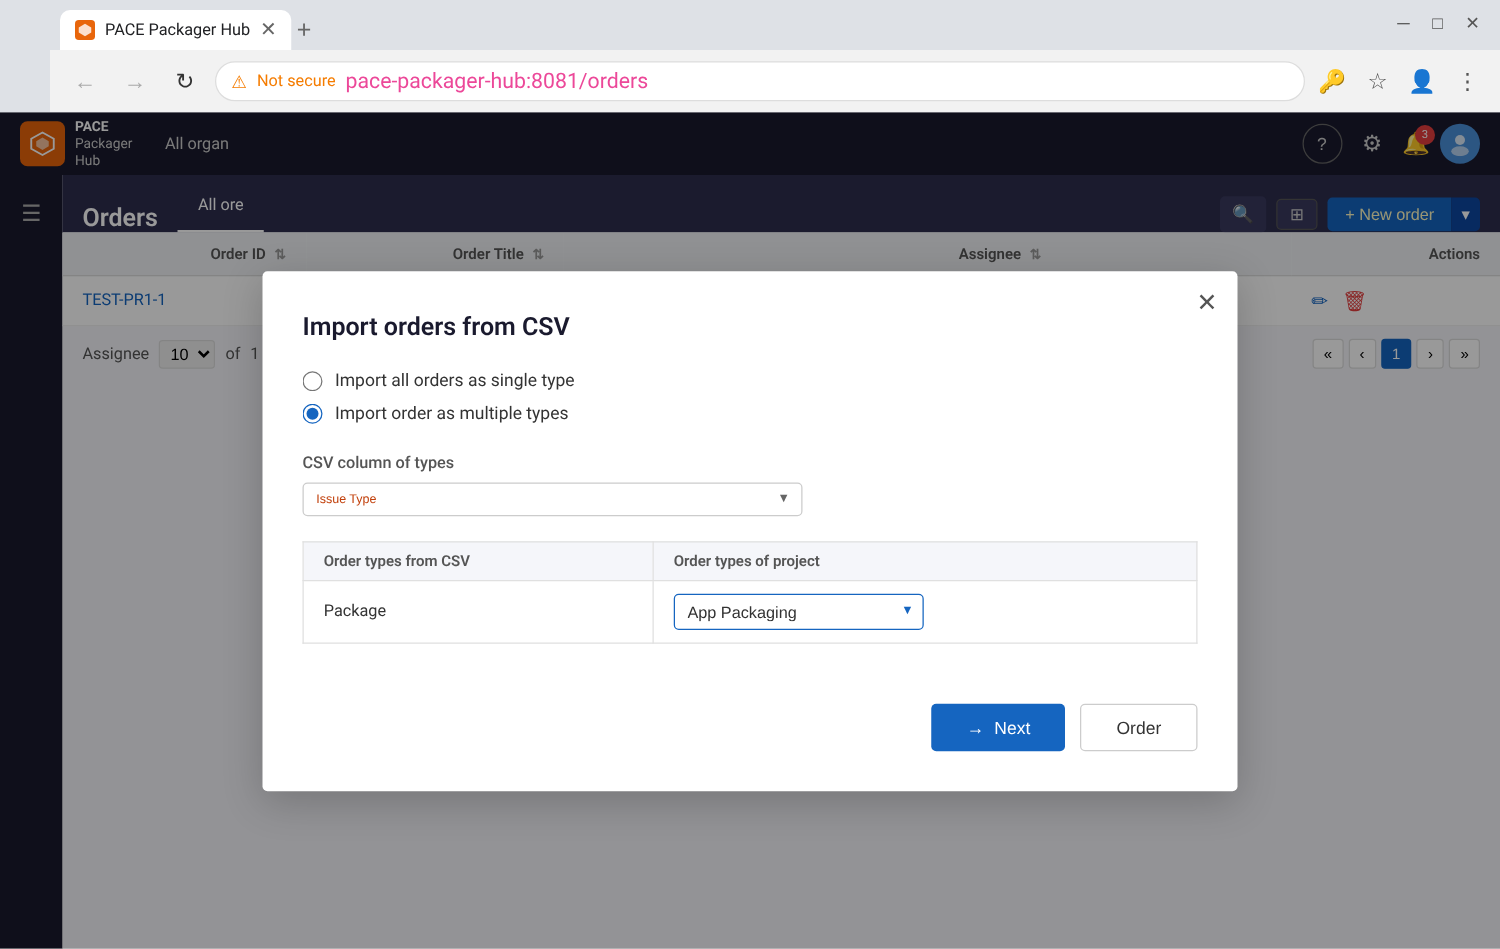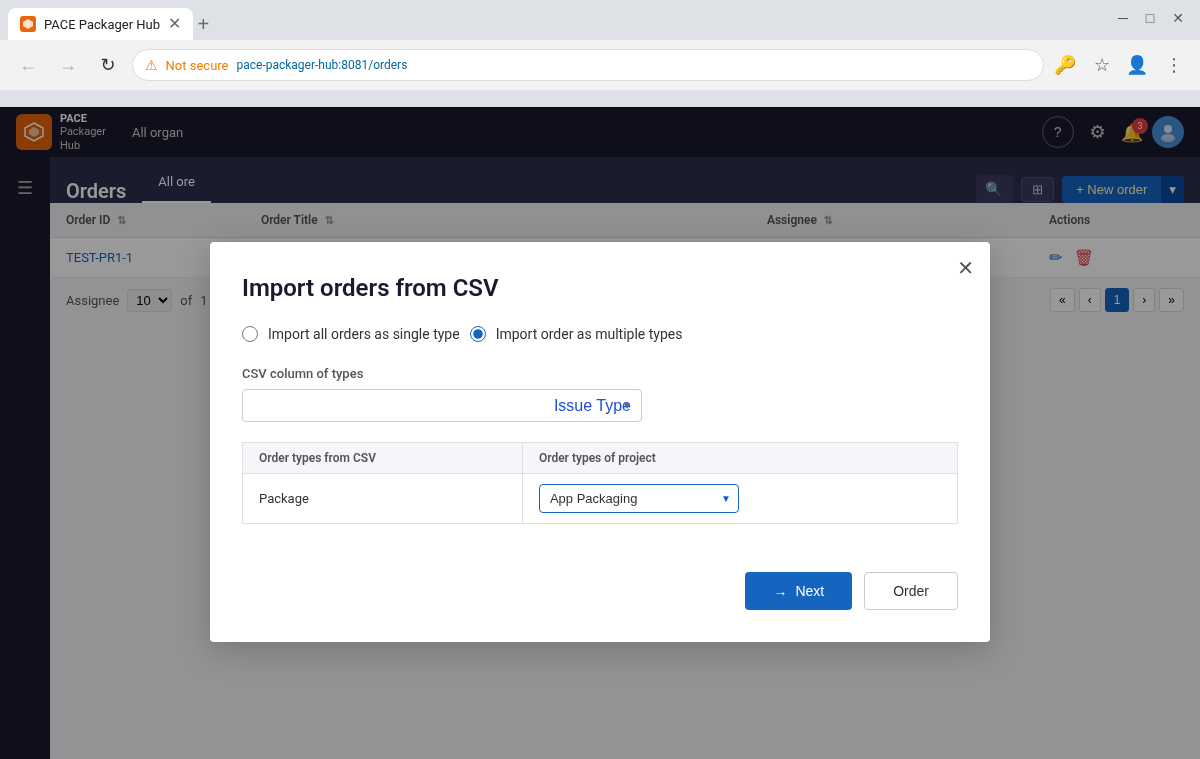--- a/index.html
+++ b/index.html
@@ -1,31 +1,31 @@
 <!DOCTYPE html>
 <html><head>
   <meta charset="utf-8">
   <style>
     * { box-sizing: border-box; margin: 0; padding: 0; }
     body { font-family: -apple-system, BlinkMacSystemFont, 'Segoe UI', Roboto, sans-serif; font-size: 14px; background: #f0f0f0; overflow: hidden; }
 
     
-    .browser-chrome { background: #dee1e6; height: 107px; }
+    .browser-chrome { background: #dee1e6; height: 90px; padding-left: 40px; }
     .browser-title-bar { display: flex; align-items: center; padding: 8px 8px 0; height: 40px; background: #dee1e6; }
     .browser-tab { display: flex; align-items: center; background: white; border-radius: 8px 8px 0 0; padding: 0 12px; height: 32px; min-width: 160px; font-size: 13px; gap: 8px; }
     .browser-tab-favicon { width: 16px; height: 16px; background: #e8650a; border-radius: 3px; display: flex; align-items: center; justify-content: center; }
     .browser-tab-title { flex: 1; font-size: 13px; color: #202124; }
     .browser-tab-close { color: #666; cursor: pointer; font-size: 16px; line-height: 1; }
     .browser-new-tab { background: none; border: none; color: #666; font-size: 20px; cursor: pointer; margin-left: 4px; }
     .browser-controls { display: flex; align-items: center; padding: 6px 12px; height: 50px; gap: 8px; background: #f2f2f2; }
     .browser-nav-btn { background: none; border: none; cursor: pointer; color: #333; font-size: 18px; padding: 4px; border-radius: 50%; display: flex; align-items: center; justify-content: center; width: 32px; height: 32px; }
     .browser-nav-btn.disabled { color: #aaa; cursor: default; }
     .address-bar { flex: 1; display: flex; align-items: center; background: white; border: 1px solid #ddd; border-radius: 20px; padding: 0 12px; height: 32px; gap: 8px; }
     .address-bar-warning { color: #f57c00; font-size: 14px; }
-    .address-bar-text { flex: 1; font-size: 12px; color: #0369a1; }
+    .address-bar-text { flex: 1; font-size: 17px; color: #ec4899; }
     .browser-action-btn { background: none; border: none; cursor: pointer; color: #555; font-size: 18px; padding: 4px; border-radius: 50%; display: flex; align-items: center; justify-content: center; width: 28px; height: 28px; }
     .win-btn { background: none; border: none; cursor: pointer; color: #555; font-size: 16px; padding: 2px 8px; }
 
     
     .app-container { height: calc(759px - 90px); display: flex; flex-direction: column; position: relative; }
     .app-header { background: #1a1a2e; display: flex; align-items: center; height: 50px; padding: 0 16px; gap: 16px; }
     .app-logo { display: flex; align-items: center; gap: 8px; }
     .logo-icon { width: 36px; height: 36px; background: #e8650a; border-radius: 6px; display: flex; align-items: center; justify-content: center; color: white; font-weight: bold; font-size: 10px; }
     .logo-text { color: white; font-size: 13px; line-height: 1.2; }
     .header-nav { display: flex; gap: 4px; }
@@ -47,42 +47,42 @@
     .page-tabs { display: flex; gap: 0; }
     .page-tab { color: #aaa; padding: 12px 16px; font-size: 13px; cursor: pointer; border-bottom: 2px solid transparent; }
     .page-tab.active { color: white; border-bottom-color: white; }
     .page-content { flex: 1; background: #f5f6fa; overflow: auto; }
     .filter-btn { background: none; border: 1px solid #ddd; border-radius: 4px; padding: 4px 10px; cursor: pointer; display: flex; align-items: center; gap: 4px; }
     .new-order-btn { background: #1565c0; color: #fef9c3; border: none; border-radius: 4px; padding: 6px 14px; cursor: pointer; display: flex; align-items: center; gap: 6px; font-size: 13px; }
     .dropdown-caret { background: #0d47a1; color: white; border: none; border-radius: 0 4px 4px 0; padding: 6px 8px; cursor: pointer; }
 
     
     .data-table { width: 100%; border-collapse: collapse; background: white; }
-    .data-table th { background: #f0f2f5; padding: 10px 16px; text-align: left; font-size: 12px; font-weight: 600; color: #555; border-bottom: 1px solid #ddd; white-space: nowrap; }
+    .data-table th { background: #f0f2f5; padding: 10px 16px; text-align: right; font-size: 12px; font-weight: 600; color: #555; border-bottom: 1px solid #ddd; white-space: nowrap; }
     .data-table td { padding: 10px 16px; font-size: 13px; color: #333; border-bottom: 1px solid #f0f0f0; }
     .link-text { color: #1565c0; cursor: pointer; text-decoration: none; }
     .action-icon { color: #1565c0; cursor: pointer; font-size: 16px; margin-right: 8px; }
     .action-icon.delete { color: #e53e3e; }
     .table-footer { padding: 10px 16px; display: flex; align-items: center; gap: 8px; font-size: 13px; color: #555; }
     .pagination { display: flex; align-items: center; gap: 4px; margin-left: auto; }
     .page-btn { border: 1px solid #ddd; background: white; padding: 4px 8px; cursor: pointer; border-radius: 3px; font-size: 12px; }
     .page-btn.active { background: #1565c0; color: white; border-color: #1565c0; }
     .showing-select { border: 1px solid #ddd; border-radius: 3px; padding: 2px 4px; font-size: 13px; }
 
     
     .modal-overlay { position: absolute; top: 0; left: 0; right: 0; bottom: 0; background: rgba(0,0,0,0.4); display: flex; align-items: center; justify-content: center; z-index: 100; }
     .modal { background: white; border-radius: 4px; width: 780px; max-width: 95%; padding: 32px; position: relative; box-shadow: 0 8px 32px rgba(0,0,0,0.2); }
     .modal-close { position: absolute; top: 16px; right: 16px; background: none; border: none; font-size: 20px; cursor: pointer; color: #555; line-height: 1; }
-    .modal-title { font-size: 24px; font-weight: 600; color: #1a1a2e; margin-bottom: 24px; }
-    .radio-group { display: flex; flex-direction: row; gap: 10px; margin-bottom: 24px; }
+    .modal-title { font-size: 20px; font-weight: 600; color: #1a1a2e; margin-bottom: 24px; }
+    .radio-group { display: flex; flex-direction: column; gap: 10px; margin-bottom: 24px; }
     .radio-option { display: flex; align-items: center; gap: 10px; cursor: pointer; font-size: 14px; color: #333; }
     .radio-input { width: 16px; height: 16px; accent-color: #1565c0; cursor: pointer; }
     .form-section { margin-bottom: 20px; }
     .form-label { font-size: 13px; font-weight: 500; color: #555; margin-bottom: 8px; display: block; }
-    .form-select { width: 100%; max-width: 400px; padding: 7px 10px; border: 1px solid #ccc; border-radius: 4px; font-size: 16px; color: #1d4ed8; background: white; appearance: none; -webkit-appearance: none; cursor: pointer; text-align: right; }
+    .form-select { width: 100%; max-width: 400px; padding: 7px 10px; border: 1px solid #ccc; border-radius: 4px; font-size: 10px; color: #c2410c; background: white; appearance: none; -webkit-appearance: none; cursor: pointer; }
     .select-wrapper { position: relative; display: inline-block; width: 400px; }
     .select-wrapper::after { content: '▼'; position: absolute; right: 10px; top: 50%; transform: translateY(-50%); font-size: 10px; color: #666; pointer-events: none; }
     .types-table { width: 100%; border-collapse: collapse; margin-top: 8px; }
     .types-table th { background: #f5f6fa; padding: 8px 16px; text-align: left; font-size: 12px; font-weight: 600; color: #555; border: 1px solid #e0e0e0; }
     .types-table td { padding: 10px 16px; font-size: 13px; color: #333; border: 1px solid #e0e0e0; }
     .project-type-select { padding: 6px 30px 6px 10px; border: 1px solid #1565c0; border-radius: 4px; font-size: 13px; color: #333; background: white; min-width: 200px; appearance: none; -webkit-appearance: none; cursor: pointer; }
     .project-type-wrapper { position: relative; display: inline-block; }
     .project-type-wrapper::after { content: '▼'; position: absolute; right: 8px; top: 50%; transform: translateY(-50%); font-size: 10px; color: #1565c0; pointer-events: none; }
     .modal-footer { display: flex; justify-content: flex-end; gap: 12px; margin-top: 32px; padding-top: 16px; }
     .btn-next { background: #1565c0; color: white; border: none; border-radius: 4px; padding: 10px 28px; font-size: 14px; cursor: pointer; display: flex; align-items: center; gap: 8px; }

